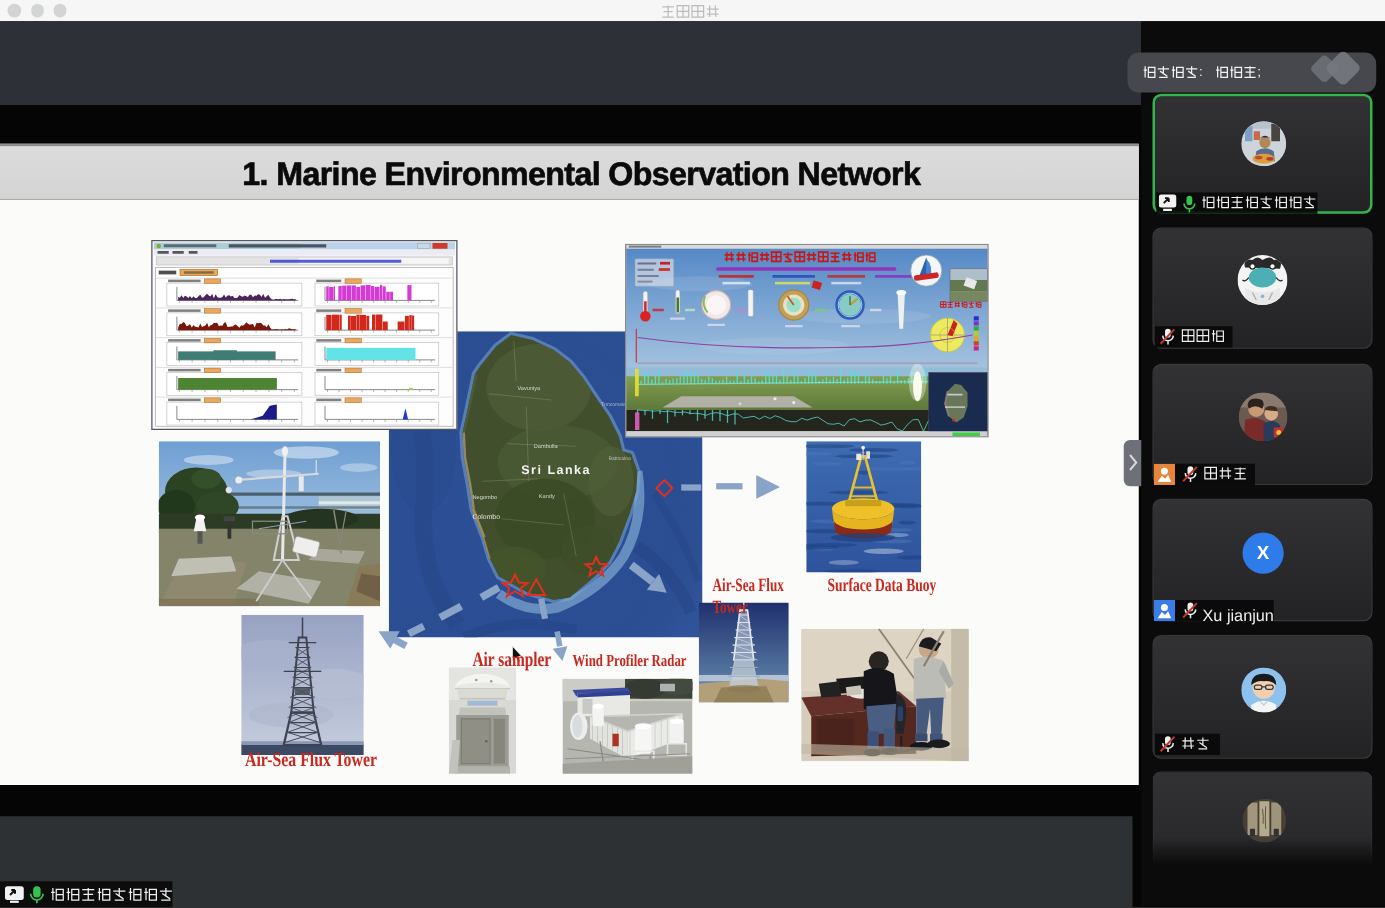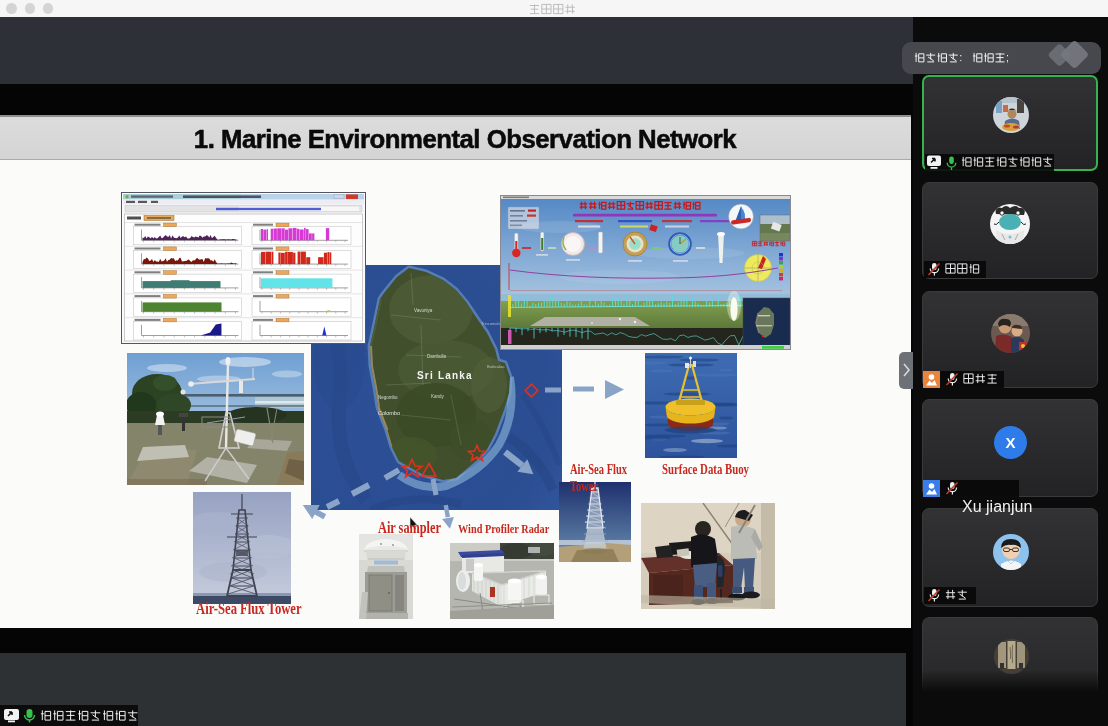--- a/index.html
+++ b/index.html
@@ -1038,21 +1038,21 @@
       <circle cx="8.5" cy="6" r="2.8" fill="#fff"></circle>
       <path d="M3,14.5 L6.5,9.5 L9,12 L11.5,9 L14,14.5 Z" fill="#fff"></path>
     </svg>
     <div class="abs" style="left:940px;top:480px;width:79px;height:17px;background:rgba(8,8,8,0.9);"></div>
     <svg class="abs" style="left:945px;top:481px" width="14" height="15" viewBox="0 0 14 15">
       <rect x="5" y="1" width="4.6" height="7" rx="2.3" fill="#f0f0f0"></rect>
       <path d="M3.2,6.5 a4.2 4.2 0 0 0 8.4,0" stroke="#f0f0f0" stroke-width="1.2" fill="none"></path>
       <line x1="7.4" y1="11" x2="7.4" y2="13.5" stroke="#f0f0f0" stroke-width="1.2"></line>
       <line x1="1.5" y1="13" x2="12.5" y2="1.5" stroke="#c03a2a" stroke-width="1.6"></line>
     </svg>
-    <div class="abs" style="left:962px;top:498px;color:#f0f0f0;font-size:16px;">Xu jianjun</div>
+    <div class="abs" style="left:962px;top:485px;color:#f0f0f0;font-size:13px;">Xu jianjun</div>
     <div class="abs" style="left:924px;top:587px;width:52px;height:17px;background:rgba(8,8,8,0.9);"></div>
     <svg class="abs" style="left:927px;top:588px" width="14" height="15" viewBox="0 0 14 15">
       <rect x="5" y="1" width="4.6" height="7" rx="2.3" fill="#f0f0f0"></rect>
       <path d="M3.2,6.5 a4.2 4.2 0 0 0 8.4,0" stroke="#f0f0f0" stroke-width="1.2" fill="none"></path>
       <line x1="7.4" y1="11" x2="7.4" y2="13.5" stroke="#f0f0f0" stroke-width="1.2"></line>
       <line x1="1.5" y1="13" x2="12.5" y2="1.5" stroke="#c03a2a" stroke-width="1.6"></line>
     </svg>
     <svg class="abs" style="left:0;top:0" width="1108" height="726">
       <path d="M948.2 589.9L947.9 599.1M952.5 589.9L953.1 599.1M945.9 592.7L955.1 592.7M945.9 596.8L955.1 596.8" stroke="#f0f0f0" stroke-width="0.95" fill="none" opacity="1.0"></path>
       <path d="M957.7 592.2L966.9 592.2M962.3 589.9L962.3 596.5M958.8 599.1L965.8 599.1M959.5 594.0L965.5 598.2" stroke="#f0f0f0" stroke-width="0.95" fill="none" opacity="1.0"></path>

